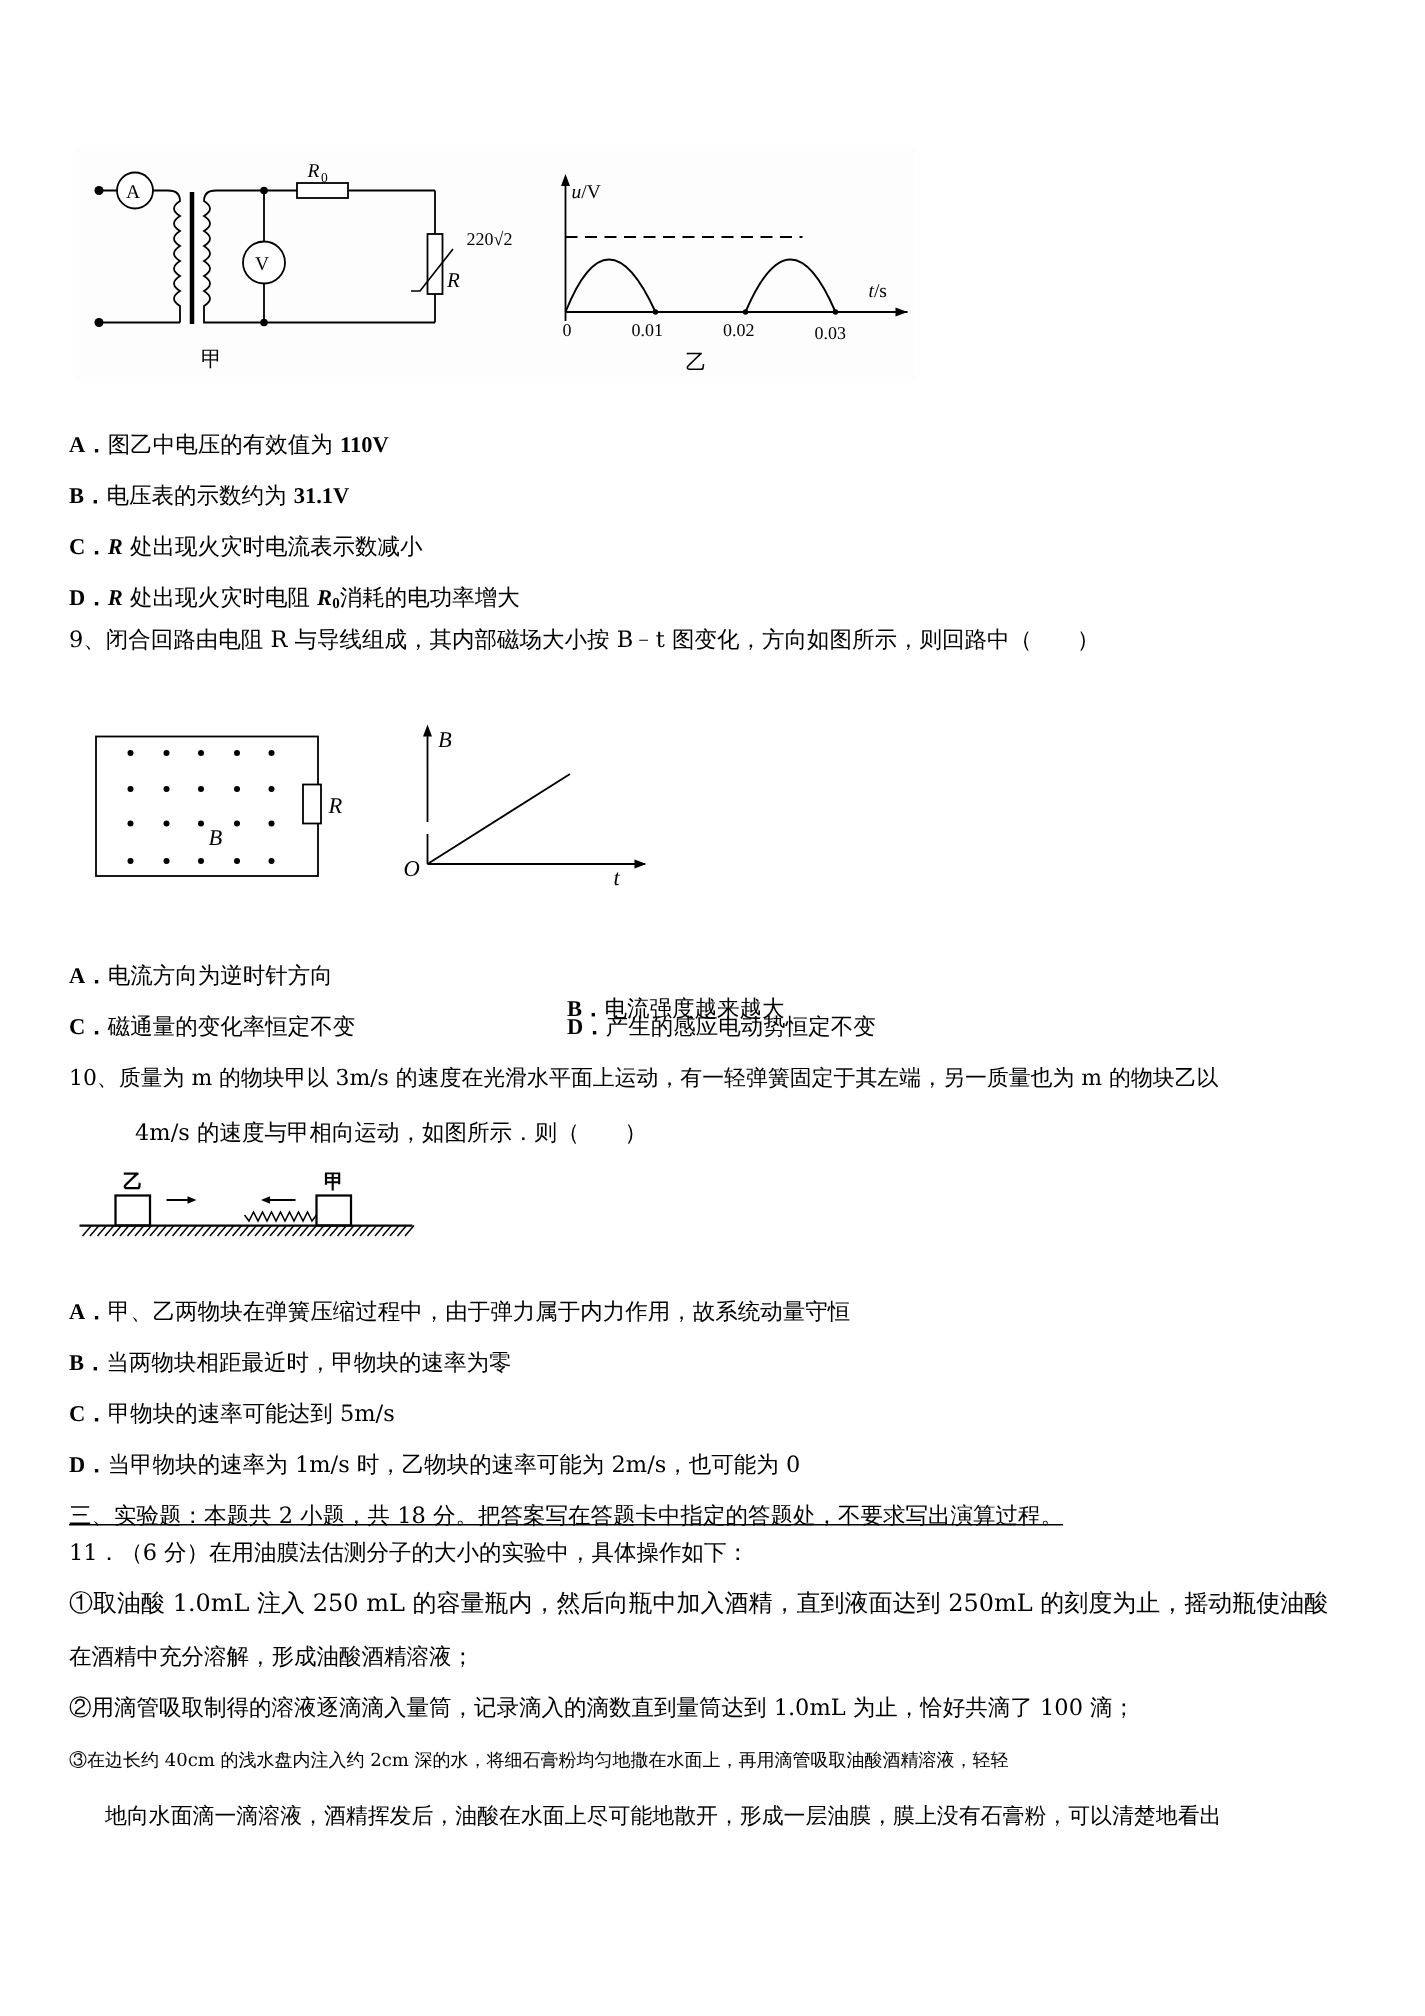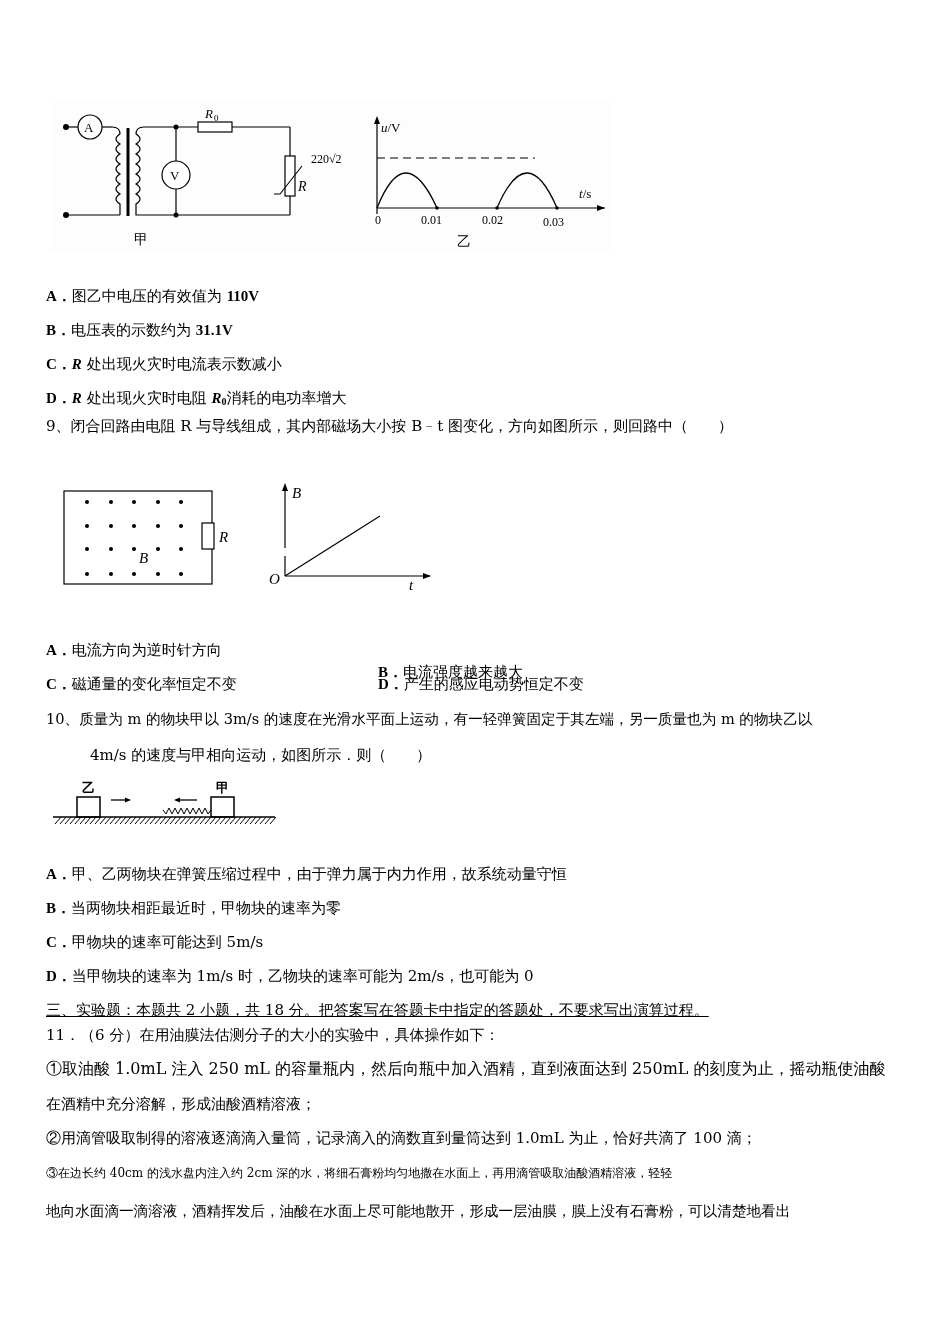--- a/index.html
+++ b/index.html
@@ -241,13 +241,13 @@
   <span class="opt-label">D．</span><span>当甲物块的速率为 1m/s 时，乙物块的速率可能为 2m/s，也可能为 0</span>
 </div>
 
 <div class="line" style="top:1000px;text-decoration:underline;">三、实验题：本题共 2 小题，共 18 分。把答案写在答题卡中指定的答题处，不要求写出演算过程。</div>
 
 <div class="line" style="top:1025px;text-align:right;">11．（6 分）在用油膜法估测分子的大小的实验中，具体操作如下：</div>
 <div class="line" style="top:1059px; font-size:16px;">①取油酸 1.0mL 注入 250 mL 的容量瓶内，然后向瓶中加入酒精，直到液面达到 250mL 的刻度为止，摇动瓶使油酸</div>
 <div class="line" style="top:1094px;">在酒精中充分溶解，形成油酸酒精溶液；</div>
 <div class="line" style="top:1128px;">②用滴管吸取制得的溶液逐滴滴入量筒，记录滴入的滴数直到量筒达到 1.0mL 为止，恰好共滴了 100 滴；</div>
 <div class="line" style="top:1163px; font-size:12px;">③在边长约 40cm 的浅水盘内注入约 2cm 深的水，将细石膏粉均匀地撒在水面上，再用滴管吸取油酸酒精溶液，轻轻</div>
-<div class="line" style="top:1201px; font-size:14.6px;">地向水面滴一滴溶液，酒精挥发后，油酸在水面上尽可能地散开，形成一层油膜，膜上没有石膏粉，可以清楚地看出</div>
+<div class="line" style="top:1201px; font-size:14.6px;margin-left:24px;">地向水面滴一滴溶液，酒精挥发后，油酸在水面上尽可能地散开，形成一层油膜，膜上没有石膏粉，可以清楚地看出</div>
 
 </body></html>

